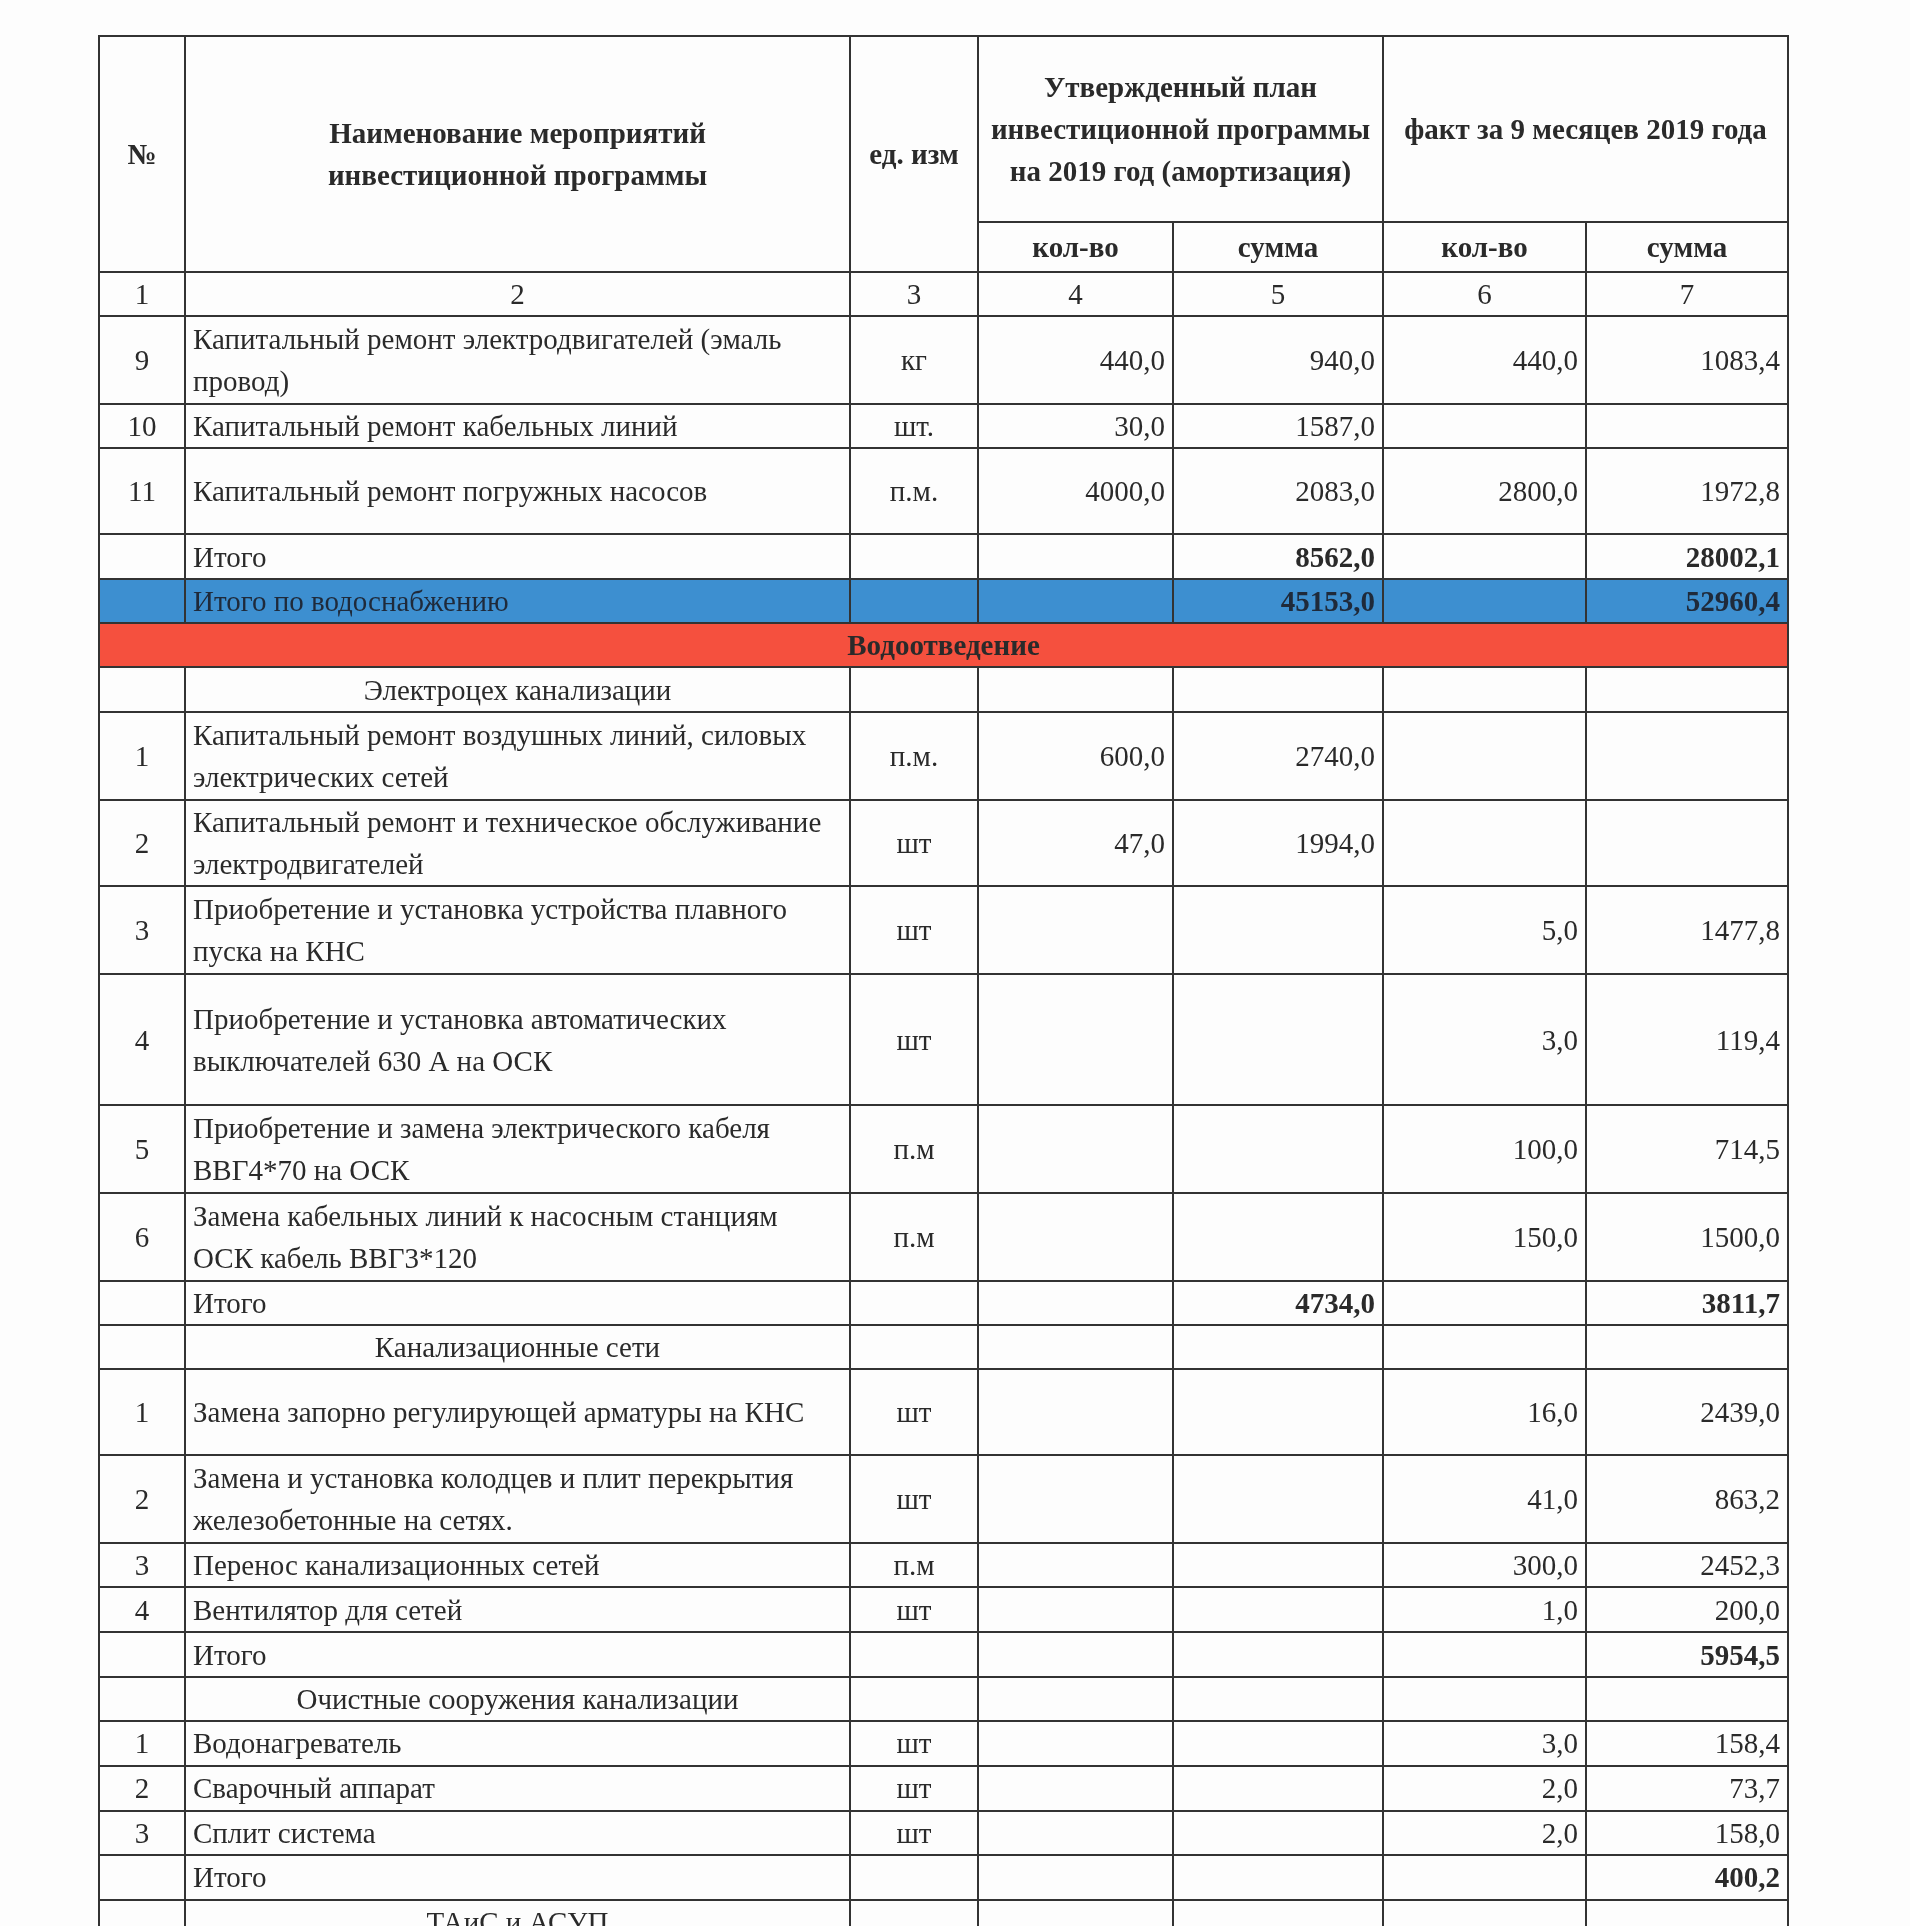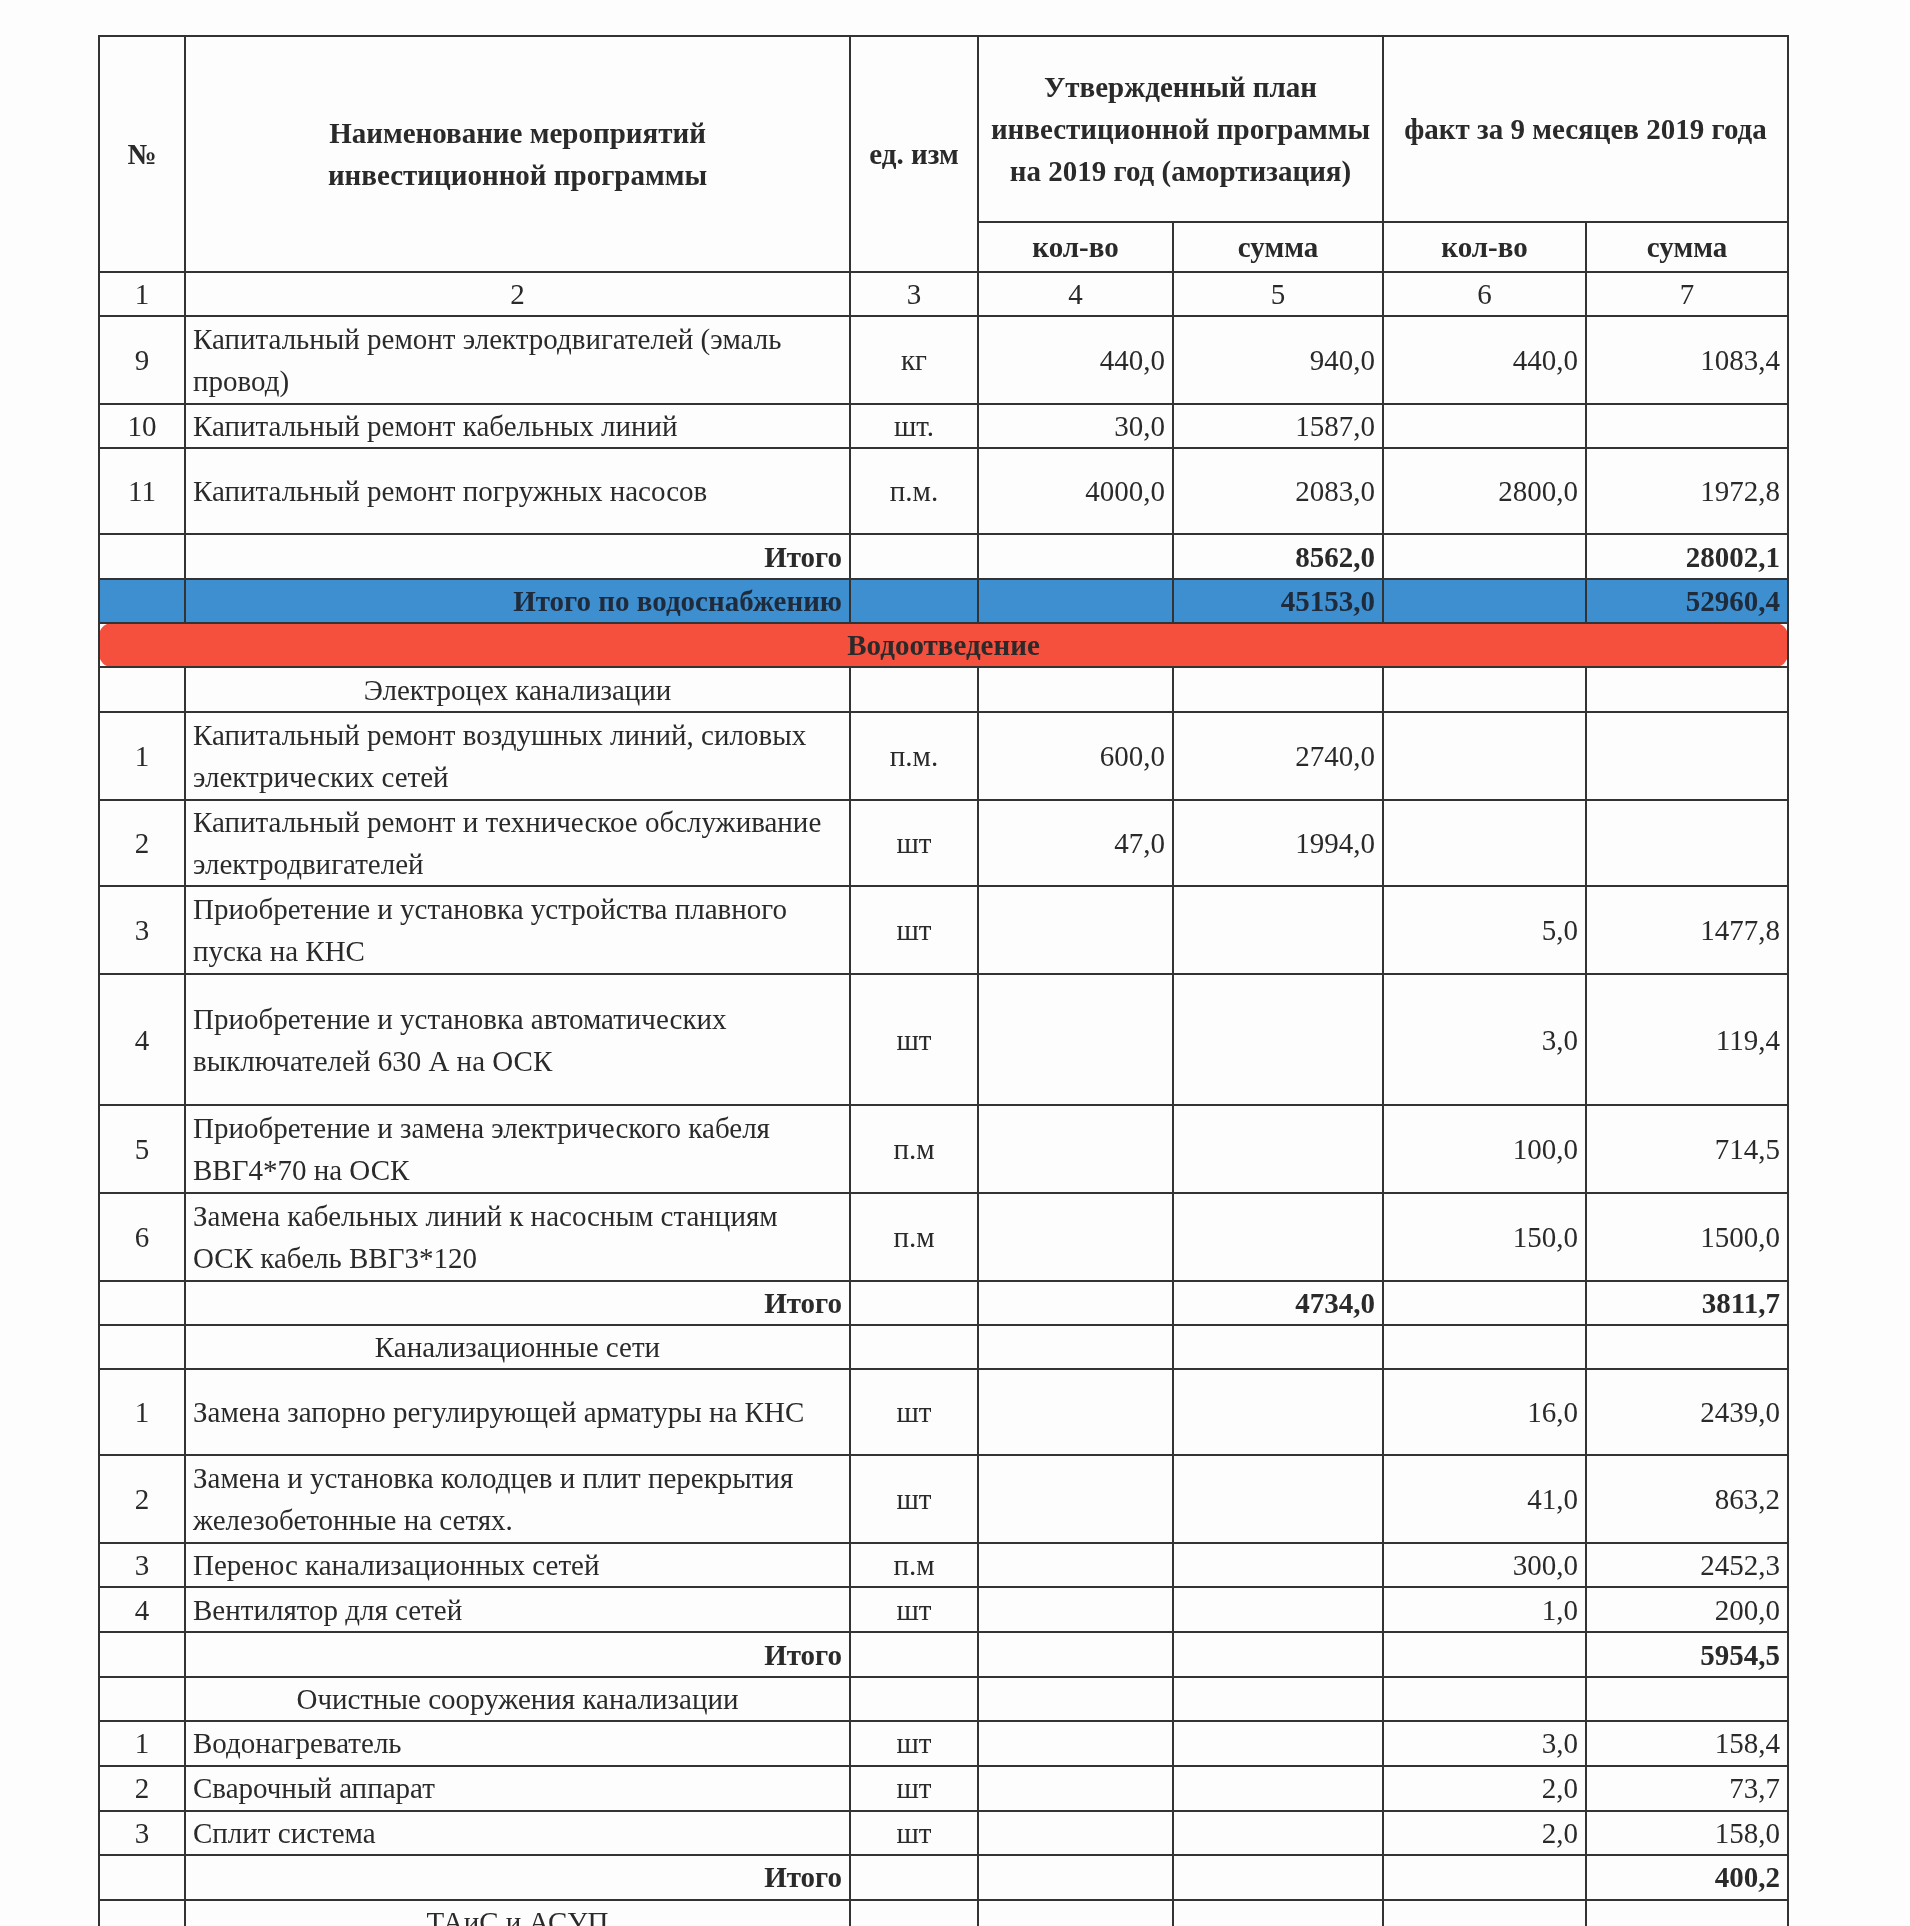--- a/index.html
+++ b/index.html
@@ -6,23 +6,23 @@
   body { width:1911px; height:2703px; background:#fdfdfd; position:relative; overflow:hidden;
          font-family:"Liberation Serif", "DejaVu Serif", serif; color:#2a2a2a; }
   #tbl { position:absolute; left:98px; top:35px; width:1687px; border-collapse:collapse; table-layout:fixed; }
   #tbl td { border:2.3px solid #333; padding:0 7px; font-size:29px; line-height:1.45; vertical-align:middle; overflow:hidden; }
   #tbl tr { }
   .c { text-align:center; }
   .r { text-align:right; }
   .b { font-weight:bold;margin-top:35px; }
   .hdr td { font-weight:bold; text-align:center; }
   .blue td { background:#3d8fd0; }
-  .red td { background:#f5503e;border-radius:13px; }
+  .red td { background:#f5503e; }
   .sec td.name { text-align:center; font-weight:normal; }
-  .tot td.name { text-align:right; font-weight:bold; }
+  .tot td.name { text-align:left; font-weight:normal; }
 </style>
 </head>
 <body>
 
 <table id="tbl">
   <colgroup>
     <col style="width:86px">
       <col style="width:665px">
       <col style="width:128px">
     <col style="width:195px">

